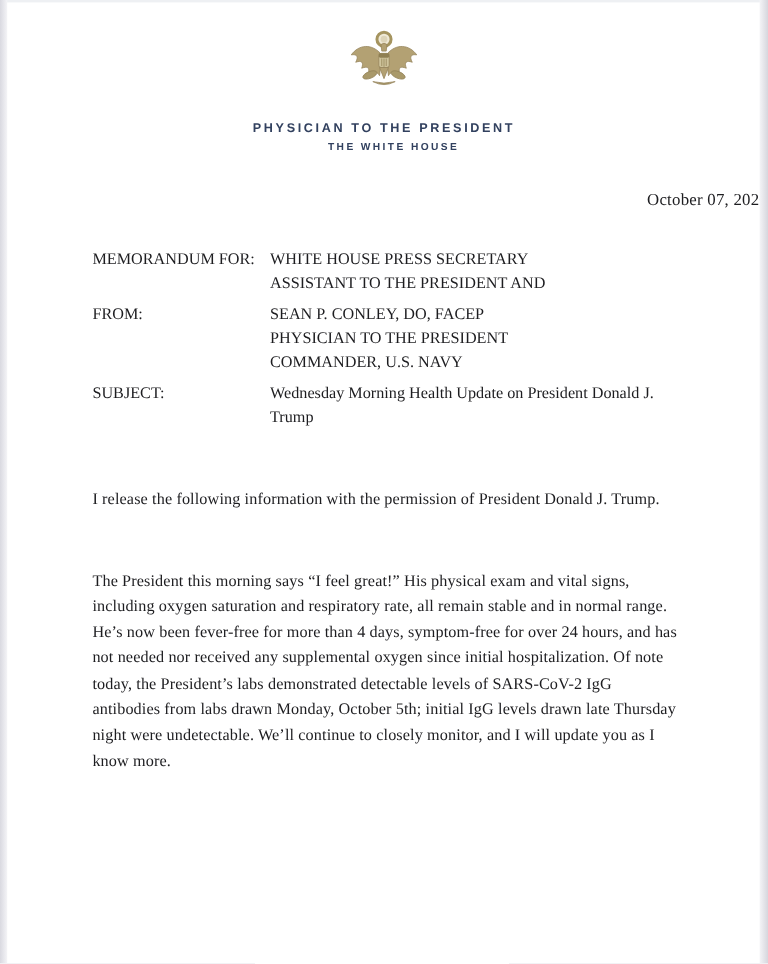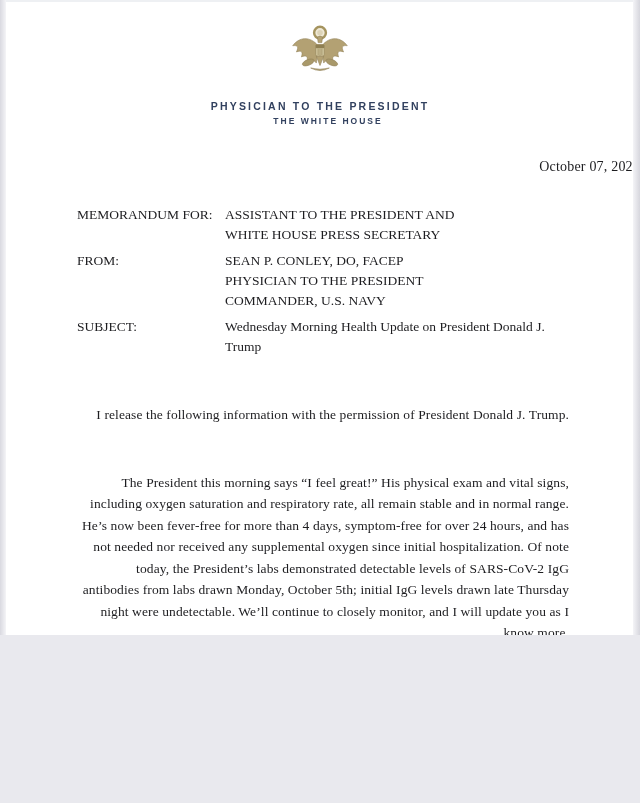--- a/index.html
+++ b/index.html
@@ -1,18 +1,18 @@
 <!DOCTYPE html>
 <html><head>
 <meta charset="utf-8">
 <style>
   html,body{margin:0;padding:0;background:#e9e9ee;}
   .page{
     position:relative;
-    width:640px;height:635px;
+    width:640px;height:803px;
     margin:0 auto;
     background:#ffffff;
     font-family:"Liberation Serif", serif;
     color:#1d1d20;
     overflow:hidden;
     box-sizing:border-box;
   }
   .edge-left{position:absolute;left:0;top:0;width:6px;height:100%;
     background:linear-gradient(to right,#d9d9e0,#f4f4f7);}
   .edge-right{position:absolute;right:0;top:0;width:7px;height:100%;
@@ -58,21 +58,20 @@
 
   .body-text{
     margin:47px 70px 0 77px;
     width:492px;
     font-size:13.5px;
   }
   .body-text p{
     margin:0;
     line-height:21.5px;
     letter-spacing:.1px;
-    text-align:right;
   }
   .body-text p + p{margin-top:46px;}
 </style>
 </head>
 <body>
 
 <div class="page">
   <div class="edge-top"></div>
   <div class="edge-left"></div>
   <div class="edge-right"></div>
@@ -101,22 +100,22 @@
     <div class="lh-office">PHYSICIAN TO THE PRESIDENT</div>
     <div class="lh-org">THE WHITE HOUSE</div>
   </div>
 
   <div class="date-line">October 07, 2020</div>
 
   <div class="memo">
     <div class="memo-row">
       <div class="memo-label">MEMORANDUM FOR:</div>
       <div class="memo-value">
+        <div>WHITE HOUSE PRESS SECRETARY</div>
         <div>ASSISTANT TO THE PRESIDENT AND</div>
-        <div>WHITE HOUSE PRESS SECRETARY</div>
       </div>
     </div>
     <div class="memo-row">
       <div class="memo-label">FROM:</div>
       <div class="memo-value">
         <div>SEAN P. CONLEY, DO, FACEP</div>
         <div>PHYSICIAN TO THE PRESIDENT</div>
         <div>COMMANDER, U.S. NAVY</div>
       </div>
     </div>

